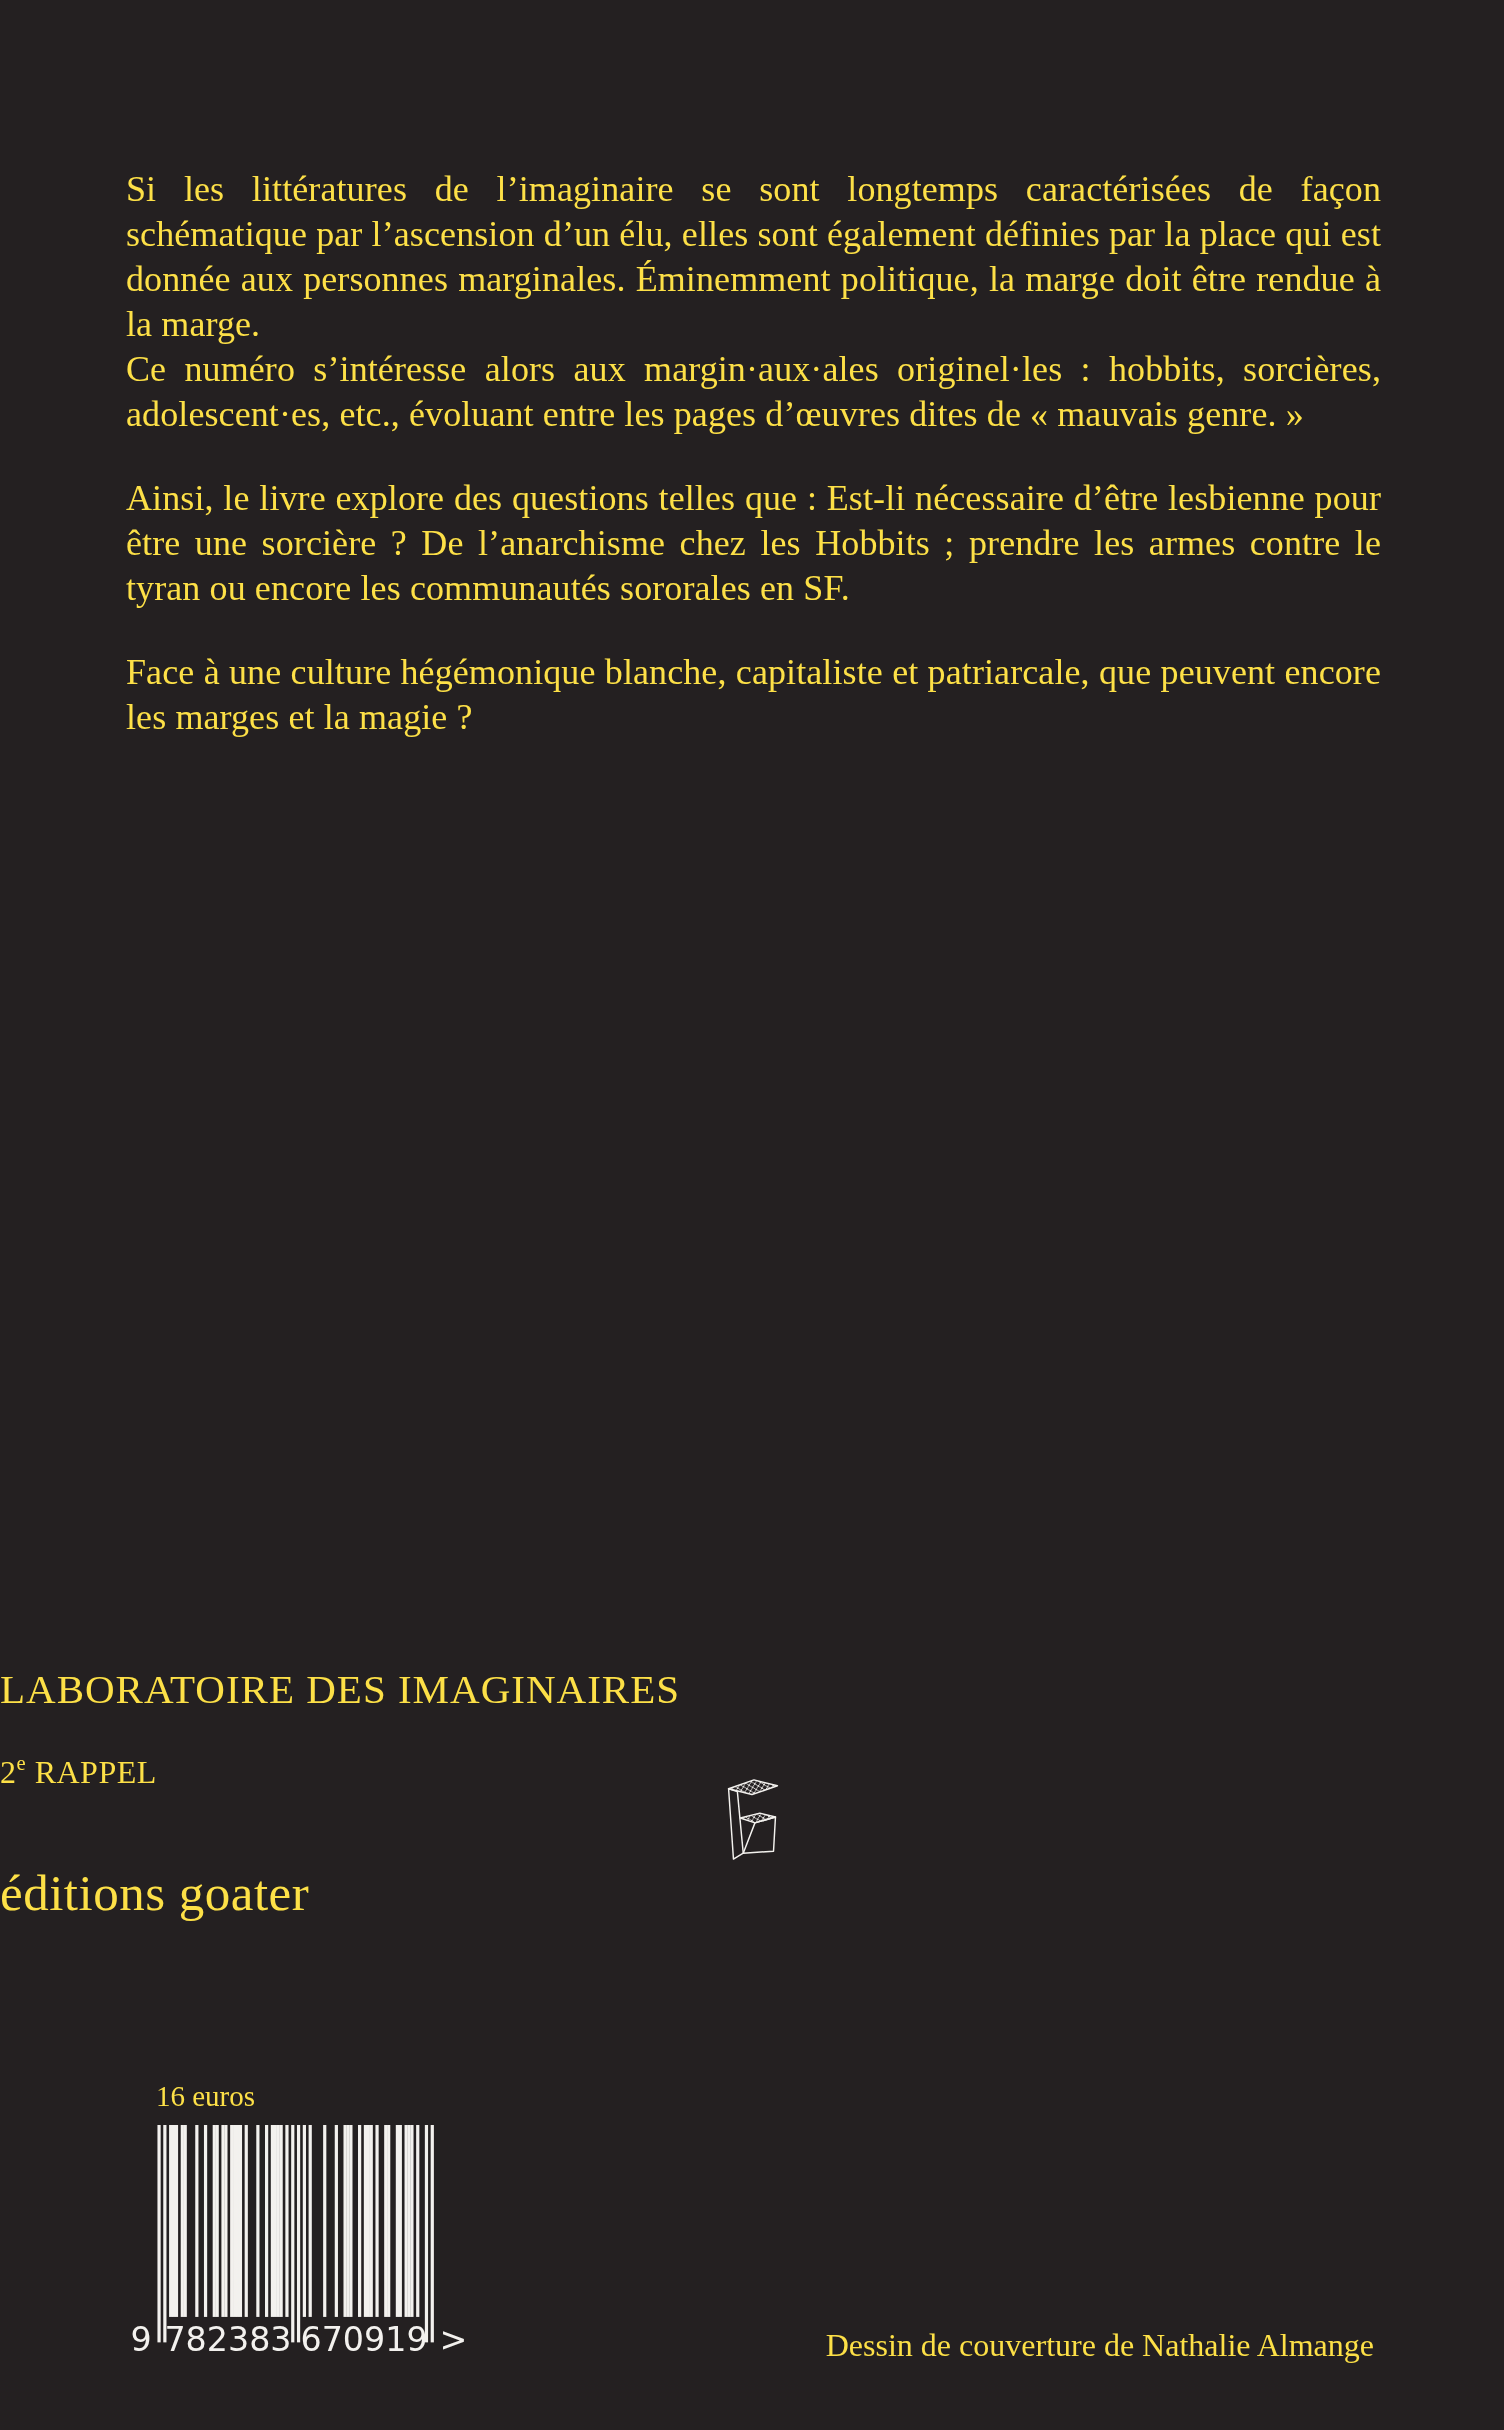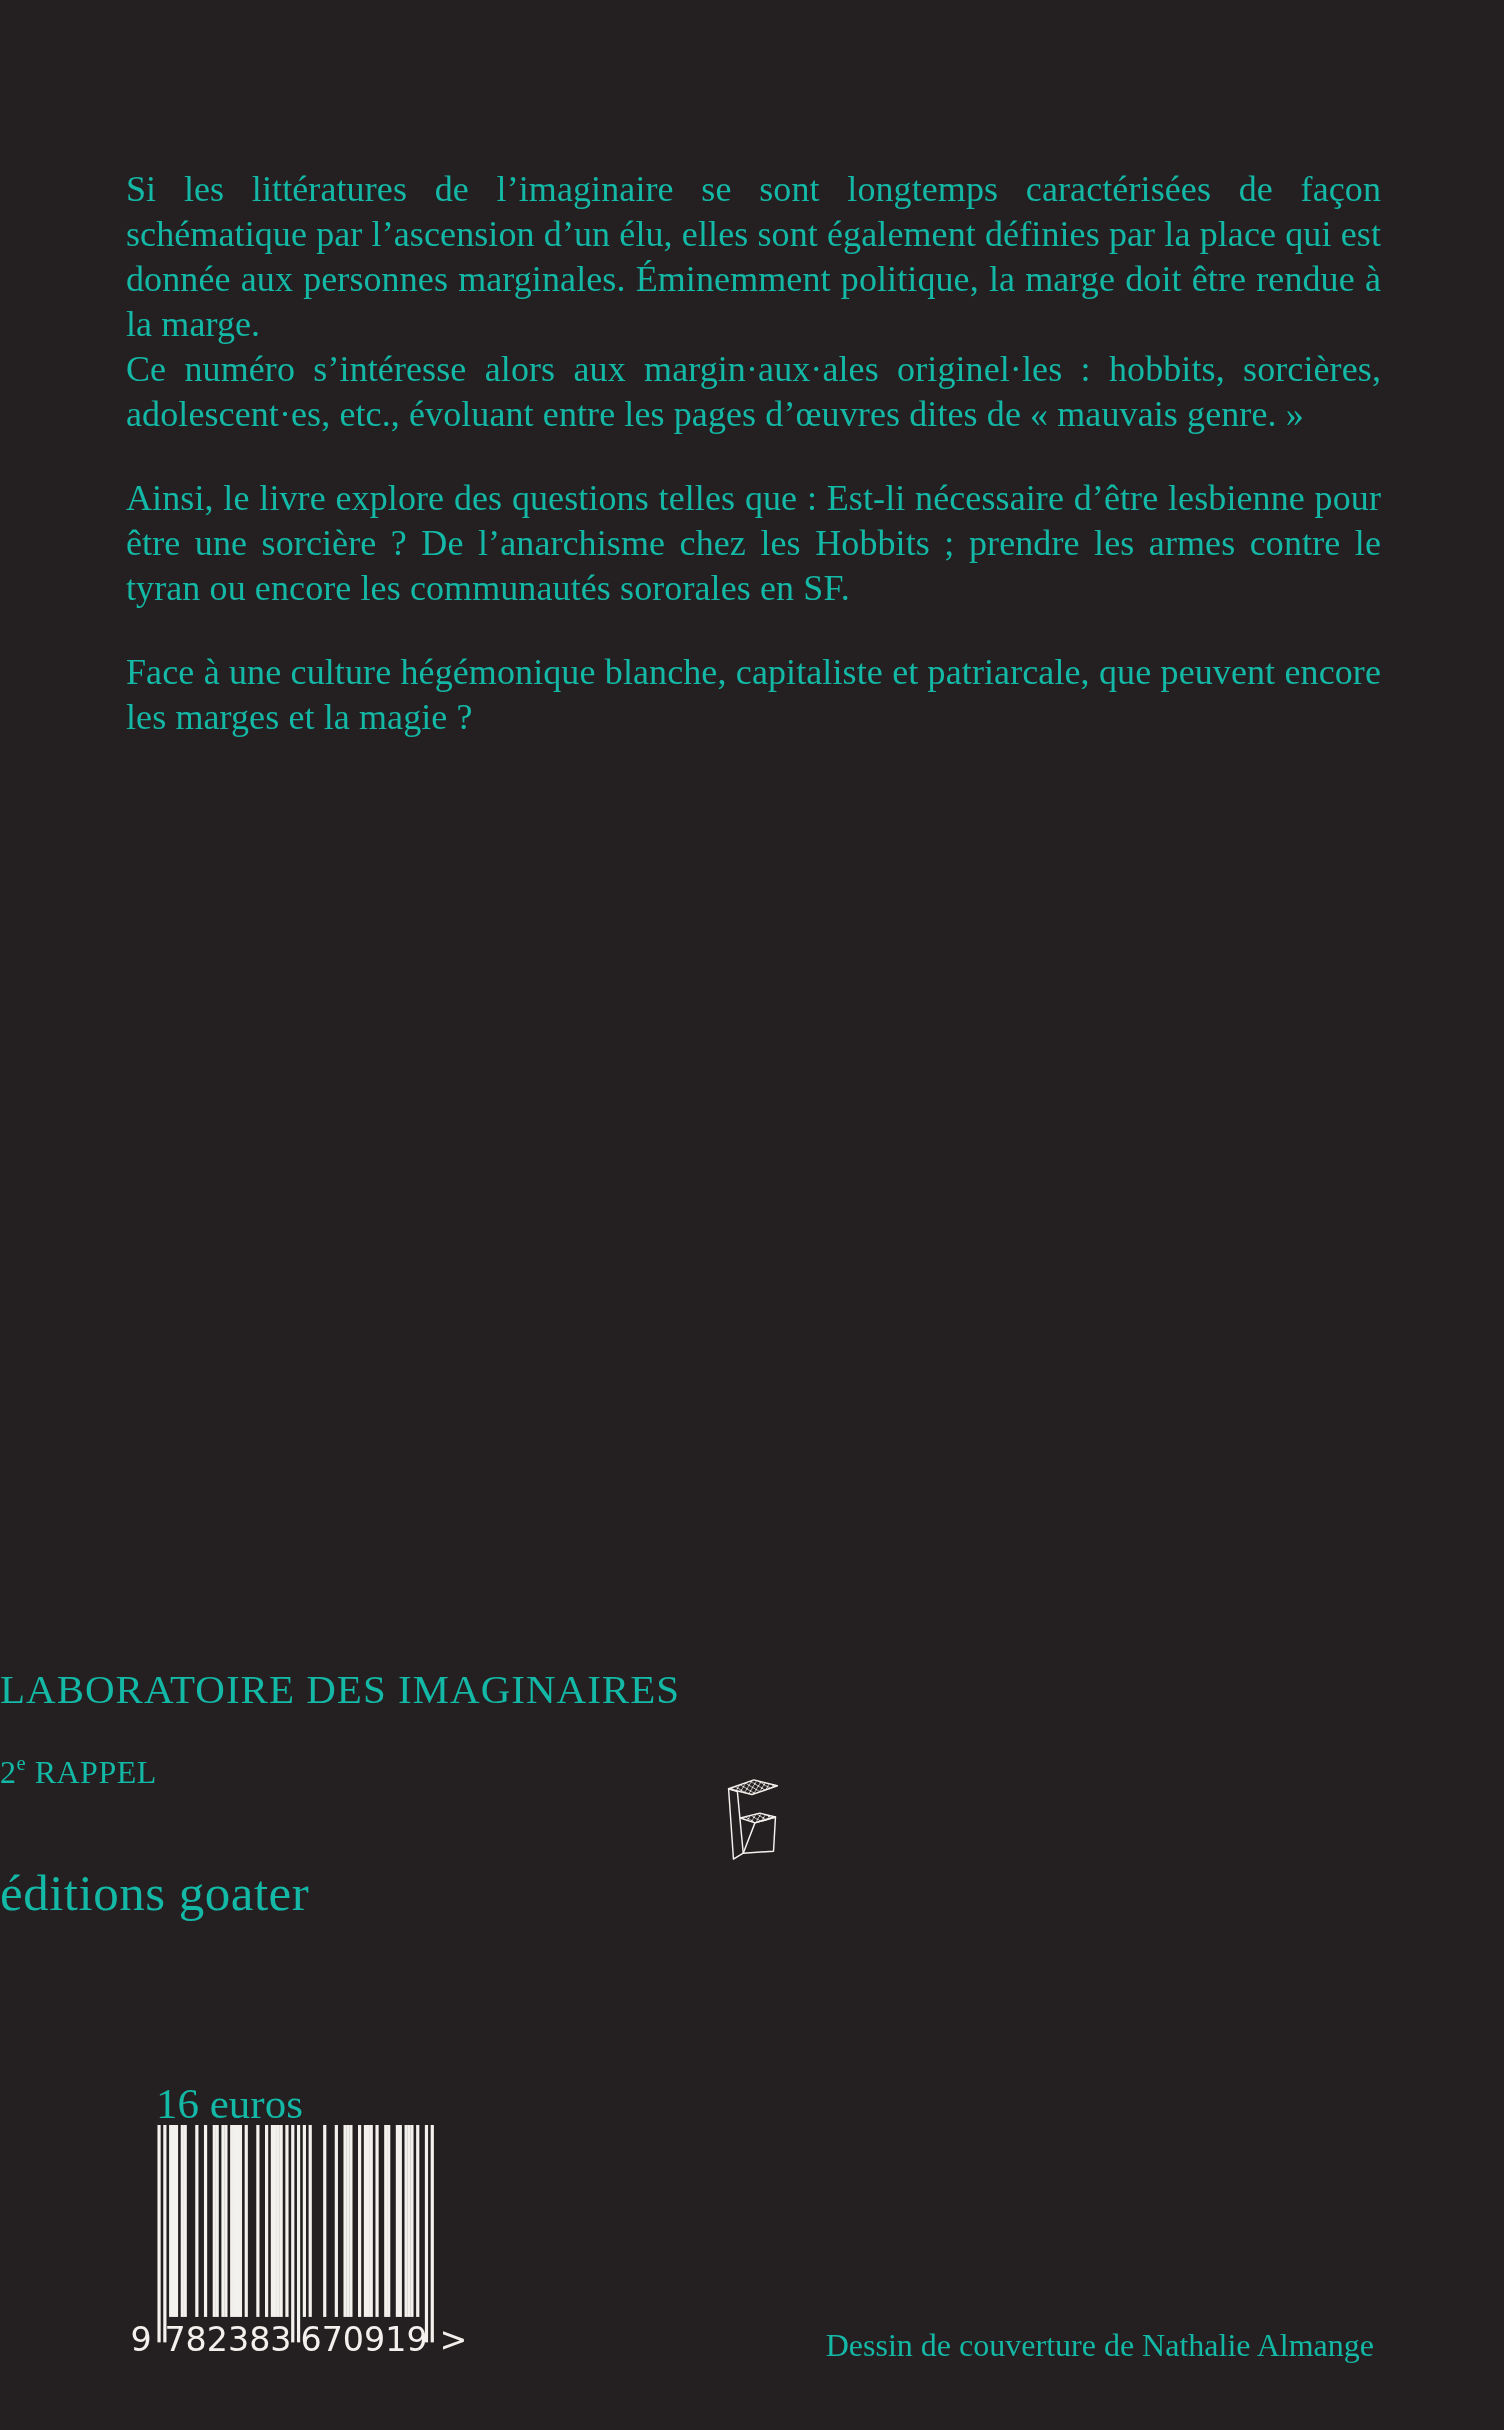--- a/index.html
+++ b/index.html
@@ -6,21 +6,21 @@
   html, body {
     margin: 0;
     padding: 0;
     background: #131011;
   }
   .cover {
     position: relative;
     width: 1505px;
     height: 2431px;
     background: #242021;
-    color: #14b8a6;
+    color: #fde047;
     font-family: "Liberation Serif", "DejaVu Serif", serif;
     overflow: hidden;
   }
 
   
   .blurb {
     position: absolute;
     left: 126px;
     top: 167px;
     width: 1255px;
@@ -70,21 +70,21 @@
     top: 1868px;
     font-size: 51px;
     letter-spacing: 0.5px;
   }
 
   
   .price {
     position: absolute;
     left: 156px;
     top: 2082px;
-    font-size: 43px;
+    font-size: 29px;
     line-height: 1;
   }
   .barcode-wrap {
     position: absolute;
     left: 122px;
     top: 2125px;
   }
   .barcode-text {
     font-family: "DejaVu Sans", "Liberation Sans", sans-serif;
     font-size: 34px;

